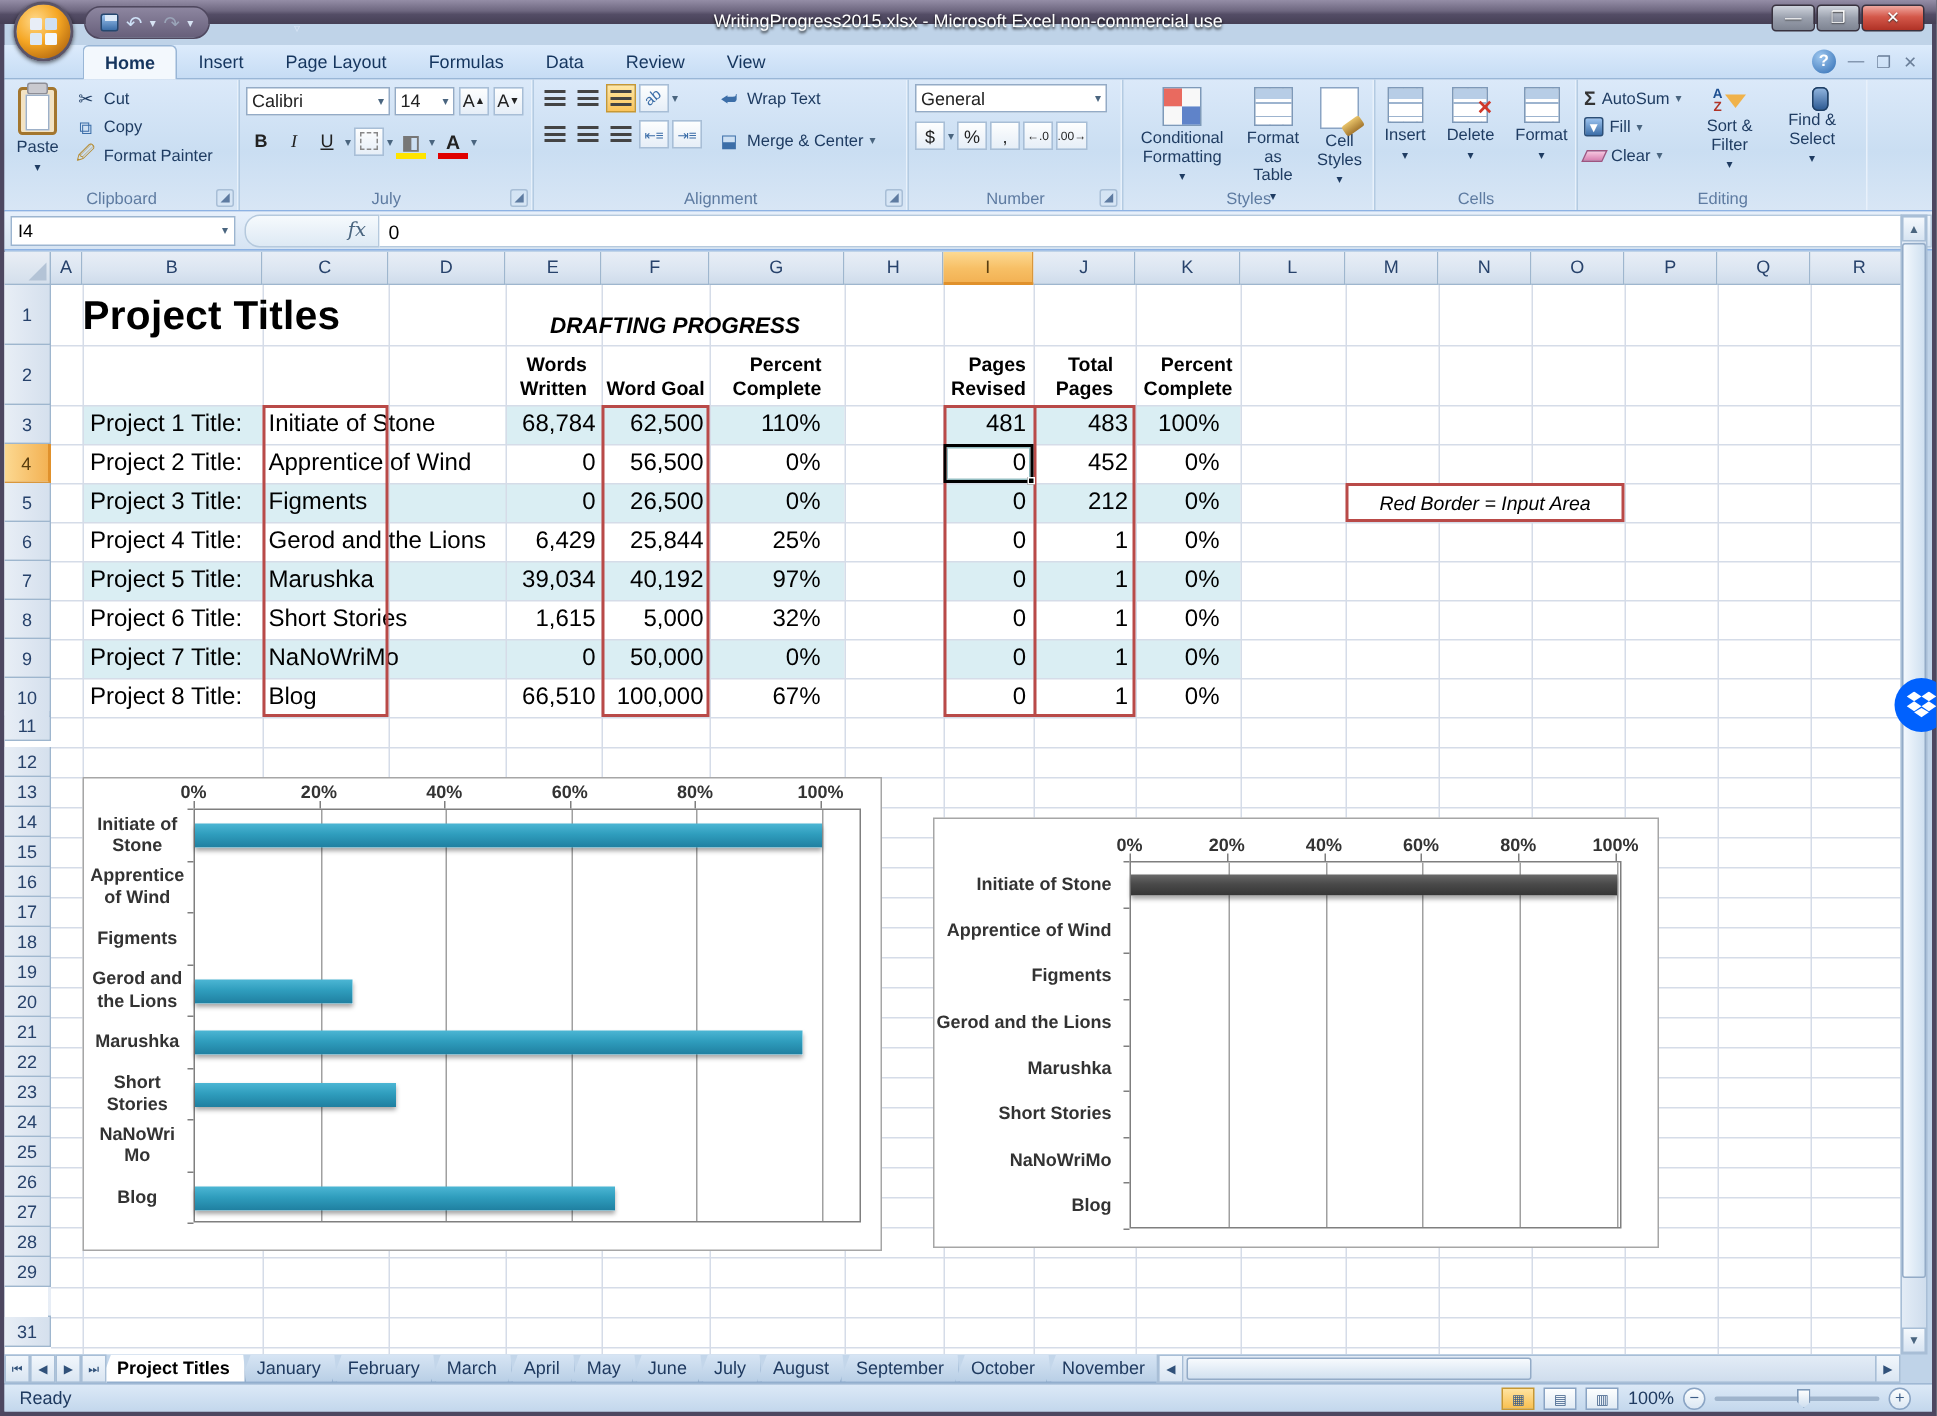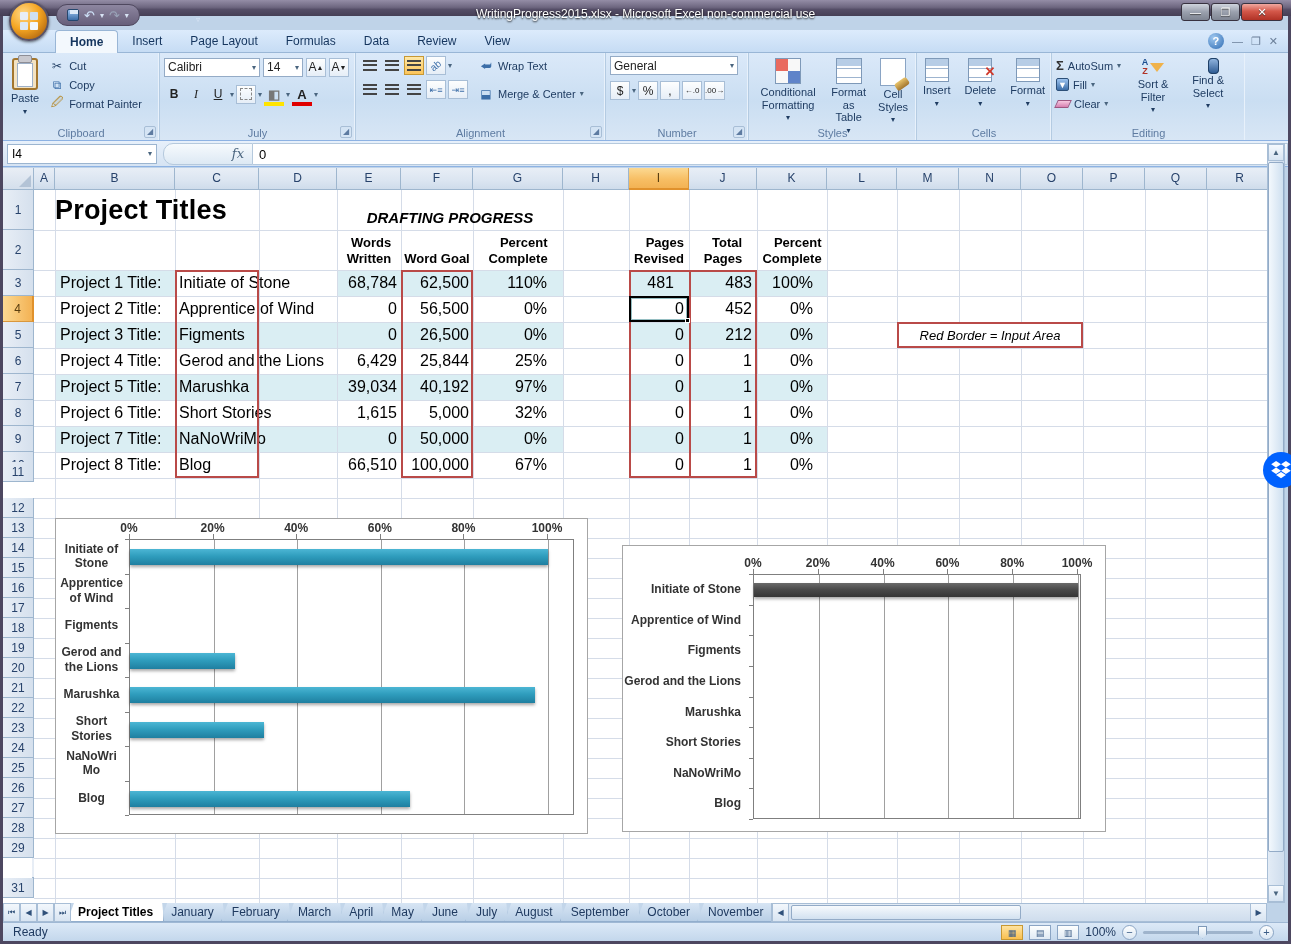--- a/index.html
+++ b/index.html
@@ -449,21 +449,21 @@
         <div class="rowhdr abs" style="top: 22px; height: 40px;">1</div>
         <div class="rowhdr abs" style="top: 62px; height: 40px;">2</div>
         <div class="rowhdr abs" style="top: 102px; height: 26px;">3</div>
         <div class="rowhdr abs sel" style="top: 128px; height: 26px;">4</div>
         <div class="rowhdr abs" style="top: 154px; height: 26px;">5</div>
         <div class="rowhdr abs" style="top: 180px; height: 26px;">6</div>
         <div class="rowhdr abs" style="top: 206px; height: 26px;">7</div>
         <div class="rowhdr abs" style="top: 232px; height: 26px;">8</div>
         <div class="rowhdr abs" style="top: 258px; height: 26px;">9</div>
         <div class="rowhdr abs" style="top: 284px; height: 26px;">10</div>
-        <div class="rowhdr abs" style="top: 294px; height: 20px;">11</div>
+        <div class="rowhdr abs" style="top: 306px; height: 20px;">11</div>
         <div class="rowhdr abs" style="top: 330px; height: 20px;">12</div>
         <div class="rowhdr abs" style="top: 350px; height: 20px;">13</div>
         <div class="rowhdr abs" style="top: 370px; height: 20px;">14</div>
         <div class="rowhdr abs" style="top: 390px; height: 20px;">15</div>
         <div class="rowhdr abs" style="top: 410px; height: 20px;">16</div>
         <div class="rowhdr abs" style="top: 430px; height: 20px;">17</div>
         <div class="rowhdr abs" style="top: 450px; height: 20px;">18</div>
         <div class="rowhdr abs" style="top: 470px; height: 20px;">19</div>
         <div class="rowhdr abs" style="top: 490px; height: 20px;">20</div>
         <div class="rowhdr abs" style="top: 510px; height: 20px;">21</div>
@@ -547,21 +547,21 @@
 Revised</div>
         <div class="cell abs center hdr2" style="left: 655px; top: 40px; width: 68px; height: 40px; white-space: pre-line; align-items: flex-end; padding-bottom: 3px;">Total
 Pages</div>
         <div class="cell abs center hdr2" style="left: 723px; top: 40px; width: 70px; height: 40px; white-space: pre-line; align-items: flex-end; padding-bottom: 3px;">Percent
 Complete</div>
         <div class="cell abs " style="left: 21px; top: 80px; width: 120px; height: 26px; padding-left: 5px;">Project 1 Title:</div>
         <div class="cell abs " style="left: 141px; top: 80px; width: 84px; height: 26px; padding-left: 4px; overflow: visible; z-index: 4;">Initiate of Stone</div>
         <div class="cell abs right" style="left: 303px; top: 80px; width: 64px; height: 26px; padding-right: 4px;">68,784</div>
         <div class="cell abs right" style="left: 367px; top: 80px; width: 72px; height: 26px; padding-right: 4px;">62,500</div>
         <div class="cell abs right" style="left: 439px; top: 80px; width: 90px; height: 26px; padding-right: 16px;">110%</div>
-        <div class="cell abs right" style="left: 595px; top: 80px; width: 60px; height: 26px; padding-right: 15px;">481</div>
+        <div class="cell abs right" style="left: 595px; top: 80px; width: 60px; height: 26px; padding-right: 5px;">481</div>
         <div class="cell abs right" style="left: 655px; top: 80px; width: 68px; height: 26px; padding-right: 5px;">483</div>
         <div class="cell abs right" style="left: 723px; top: 80px; width: 70px; height: 26px; padding-right: 14px;">100%</div>
         <div class="cell abs " style="left: 21px; top: 106px; width: 120px; height: 26px; padding-left: 5px;">Project 2 Title:</div>
         <div class="cell abs " style="left: 141px; top: 106px; width: 84px; height: 26px; padding-left: 4px; overflow: visible; z-index: 4;">Apprentice of Wind</div>
         <div class="cell abs right" style="left: 303px; top: 106px; width: 64px; height: 26px; padding-right: 4px;">0</div>
         <div class="cell abs right" style="left: 367px; top: 106px; width: 72px; height: 26px; padding-right: 4px;">56,500</div>
         <div class="cell abs right" style="left: 439px; top: 106px; width: 90px; height: 26px; padding-right: 16px;">0%</div>
         <div class="cell abs right" style="left: 595px; top: 106px; width: 60px; height: 26px; padding-right: 5px;">0</div>
         <div class="cell abs right" style="left: 655px; top: 106px; width: 68px; height: 26px; padding-right: 5px;">452</div>
         <div class="cell abs right" style="left: 723px; top: 106px; width: 70px; height: 26px; padding-right: 14px;">0%</div>

